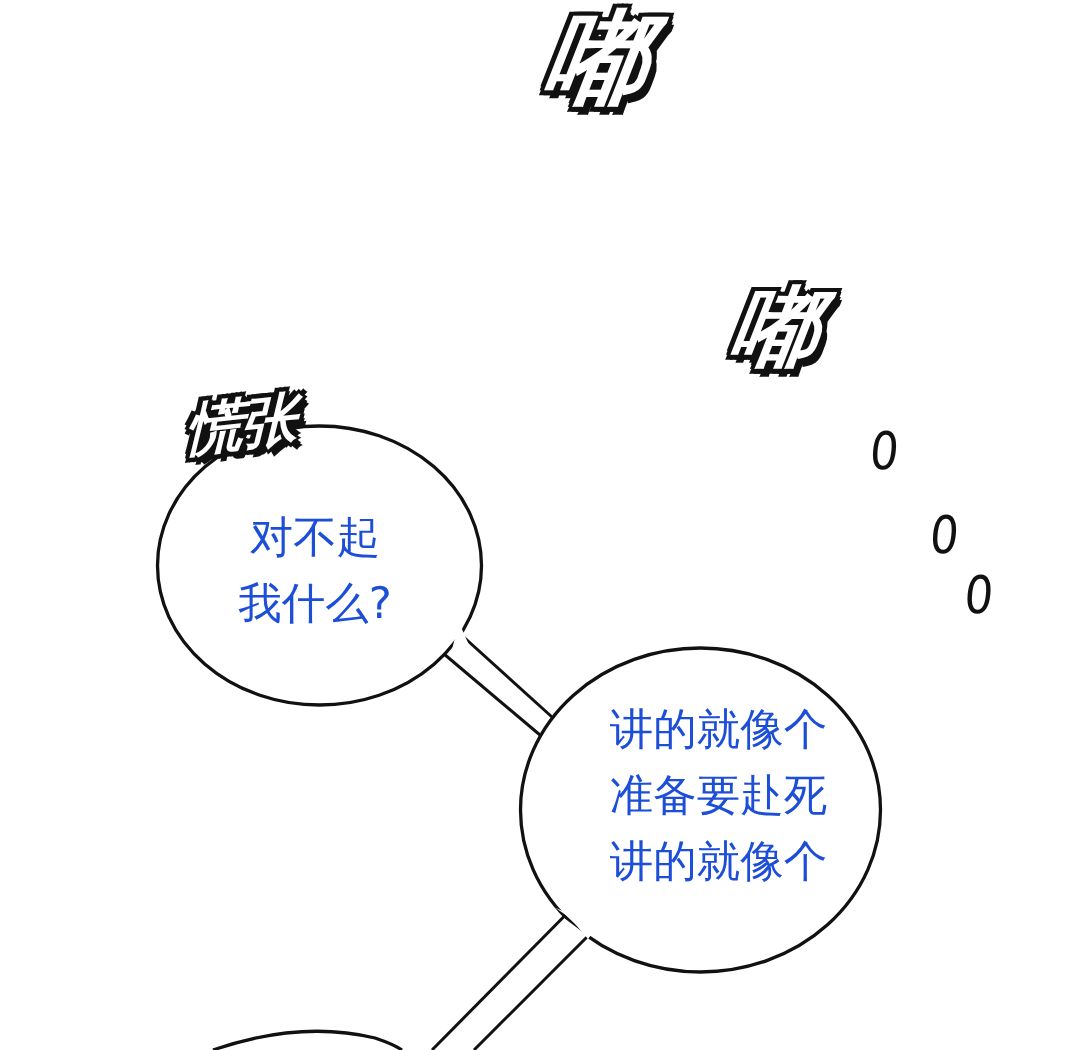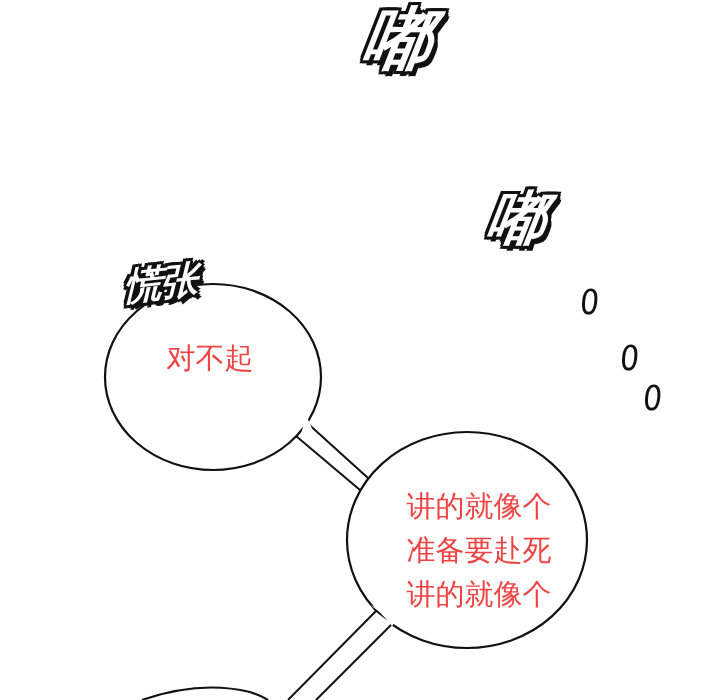--- a/index.html
+++ b/index.html
@@ -18,25 +18,25 @@
     }
     .sfx-du-1 { left: 364px; top: -6px; font-size: 68px; }
     .sfx-du-2 { left: 488px; top: 180px; font-size: 58px; }
     .sfx-panic { left: 124px; top: 258px; font-size: 38px; transform: rotate(-6deg) skewX(-6deg); }
     .ooo { position: absolute; font-family: "DejaVu Sans", sans-serif; font-size: 30px; color: #111;
            transform: scaleY(1.15) skewX(-6deg); }
     .o1 { left: 580px; top: 284px; }
     .o2 { left: 620px; top: 340px; }
     .o3 { left: 643px; top: 380px; }
     .bubble-text {
-      position: absolute; text-align: center; color: #ef4444;
+      position: absolute; text-align: center; color: #1d4ed8;
       font-family: "DejaVu Sans", sans-serif; font-size: 29px; line-height: 44px;
     }
     .bt1 { left: 140px; top: 336px; width: 140px; }
-    .bt2 { left: 384px; top: 484px; width: 190px; }
+    .bt2 { left: 384px; top: 464px; width: 190px; }
     svg { position: absolute; left: 0; top: 0; }
   </style>
 </head>
 <body>
 
 <div class="canvas">
 
   <svg width="720" height="700" viewBox="0 0 720 700">
 
     <g fill="#ffffff" stroke="#111" stroke-width="2">
@@ -64,20 +64,21 @@
   <div class="sfx sfx-du-1">嘟</div>
   <div class="sfx sfx-du-2">嘟</div>
   <div class="sfx sfx-panic">慌张</div>
 
   <div class="ooo o1">0</div>
   <div class="ooo o2">0</div>
   <div class="ooo o3">0</div>
 
   <div class="bubble-text bt1">
     <div>对不起</div>
+    <div>我什么?</div>
   </div>
 
   <div class="bubble-text bt2">
     <div>讲的就像个</div>
     <div>准备要赴死</div>
     <div>讲的就像个</div>
   </div>
 </div>
 
 </body></html>

